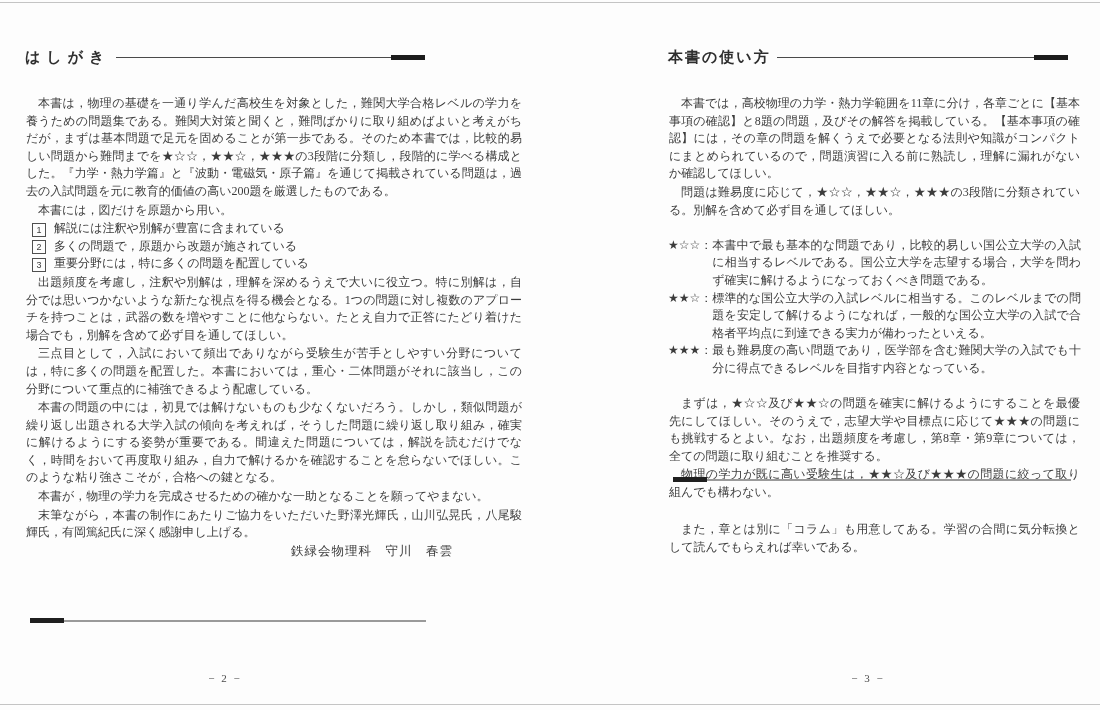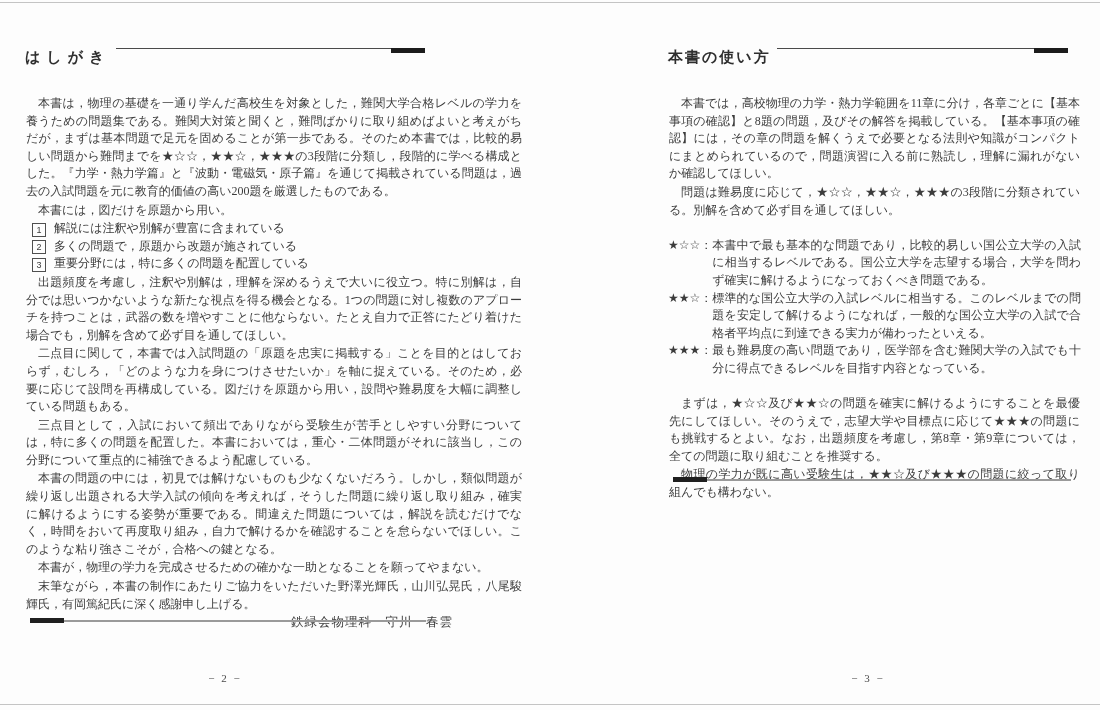--- a/index.html
+++ b/index.html
@@ -13,21 +13,21 @@
   }
   .scan-edge { position:absolute; left:0; width:1100px; height:1px; background:#c4c4c4; }
   .scan-edge.top { top:2px; }
   .scan-edge.bottom { top:704px; }
 
   .page { position:absolute; top:0; height:710px; }
   .page-left  { left:25px;  width:498px; }
   .page-right { left:668px; width:413px; }
 
   
-  .sec-header { display:flex; width:400px; margin-top:48px; }
+  .sec-header { display:flex; align-items:center; width:400px; margin-top:48px; }
   .sec-title {
     font-weight:bold; font-size:15px; color:#2e2e2e;
     white-space:nowrap; letter-spacing:6px;
   }
   .page-right .sec-title { letter-spacing:2px; }
   .sec-rule { flex:1; height:1px; background:#4a4a4a; margin-left:6px; }
   .sec-rule-end { width:34px; height:5px; background:#1c1c1c; }
 
   
   .body-text { margin-top:28px; font-size:12px; line-height:17.6px; text-align:justify; }
@@ -92,21 +92,20 @@
     <div class="feature">
       <span class="feature-num">2</span>
       <span class="feature-text">多くの問題で，原題から改題が施されている</span>
     </div>
     <div class="feature">
       <span class="feature-num">3</span>
       <span class="feature-text">重要分野には，特に多くの問題を配置している</span>
     </div>
 
     <p>出題頻度を考慮し，注釈や別解は，理解を深めるうえで大いに役立つ。特に別解は，自分では思いつかないような新たな視点を得る機会となる。1つの問題に対し複数のアプローチを持つことは，武器の数を増やすことに他ならない。たとえ自力で正答にたどり着けた場合でも，別解を含めて必ず目を通してほしい。</p>
-    <p>二点目に関して，本書では入試問題の「原題を忠実に掲載する」ことを目的とはしておらず，むしろ，「どのような力を身につけさせたいか」を軸に捉えている。そのため，必要に応じて設問を再構成している。図だけを原題から用い，設問や難易度を大幅に調整している問題もある。</p>
     <p>三点目として，入試において頻出でありながら受験生が苦手としやすい分野については，特に多くの問題を配置した。本書においては，重心・二体問題がそれに該当し，この分野について重点的に補強できるよう配慮している。</p>
     <p>本書の問題の中には，初見では解けないものも少なくないだろう。しかし，類似問題が繰り返し出題される大学入試の傾向を考えれば，そうした問題に繰り返し取り組み，確実に解けるようにする姿勢が重要である。間違えた問題については，解説を読むだけでなく，時間をおいて再度取り組み，自力で解けるかを確認することを怠らないでほしい。このような粘り強さこそが，合格への鍵となる。</p>
     <p>本書が，物理の学力を完成させるための確かな一助となることを願ってやまない。</p>
     <p>末筆ながら，本書の制作にあたりご協力をいただいた野澤光輝氏，山川弘晃氏，八尾駿輝氏，有岡篤紀氏に深く感謝申し上げる。</p>
   </div>
 
   <div class="signature">鉄緑会物理科　守川　春雲</div>
 
   <div class="footer-deco">
     <span class="footer-deco-block"></span>
@@ -138,20 +137,21 @@
       </div>
       <div class="level">
         <span class="level-label">★★★：</span>
         <span class="level-text">最も難易度の高い問題であり，医学部を含む難関大学の入試でも十分に得点できるレベルを目指す内容となっている。</span>
       </div>
     </div>
 
     <p>まずは，★☆☆及び★★☆の問題を確実に解けるようにすることを最優先にしてほしい。そのうえで，志望大学や目標点に応じて★★★の問題にも挑戦するとよい。なお，出題頻度を考慮し，第8章・第9章については，全ての問題に取り組むことを推奨する。</p>
     <p>物理の学力が既に高い受験生は，★★☆及び★★★の問題に絞って取り組んでも構わない。</p>
     <div class="gap-line"></div>
+    <p>また，章とは別に「コラム」も用意してある。学習の合間に気分転換として読んでもらえれば幸いである。</p>
   </div>
 
   <div class="footer-deco">
     <span class="footer-deco-block"></span>
     <span class="footer-deco-line"></span>
   </div>
 
   <div class="page-number">− 3 −</div>
 </div>
 

